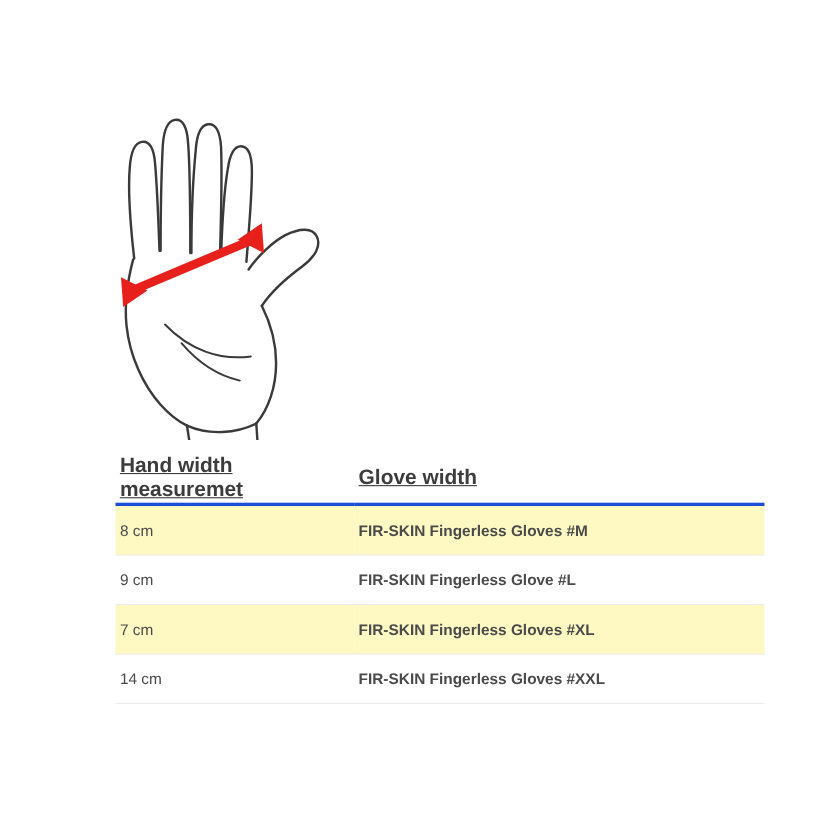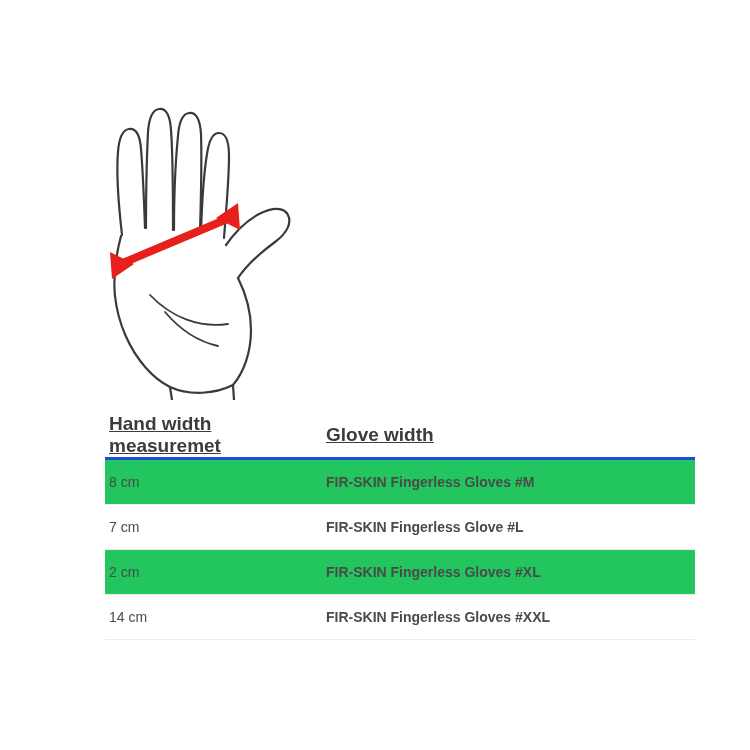--- a/index.html
+++ b/index.html
@@ -78,21 +78,21 @@
   .col-a { width: 215px; padding-left: 4px !important; }
   .col-b { width: 375px; padding-left: 4px !important; font-weight: bold; }
   .row td {
     height: 44px;
     font-size: 14px;
     color: #4a4a4a;
     border-bottom: 1px solid #ececec;
     padding-left: 4px !important;
   }
   .row.odd td {
-    background: #22c55e;
+    background: #fef9c3;
   }
 </style>
 </head>
 <body>
 
 <div class="page">
 
   <div class="top">
 
     <div class="hand-wrap">
@@ -136,25 +136,25 @@
         <th class="col-a">Hand width measuremet</th>
         <th class="col-b">Glove width</th>
       </tr>
     </thead>
     <tbody>
       <tr class="row odd">
         <td class="col-a">8 cm</td>
         <td class="col-b">FIR-SKIN Fingerless Gloves #M</td>
       </tr>
       <tr class="row">
-        <td class="col-a">7 cm</td>
+        <td class="col-a">9 cm</td>
         <td class="col-b">FIR-SKIN Fingerless Glove #L</td>
       </tr>
       <tr class="row odd">
-        <td class="col-a">2 cm</td>
+        <td class="col-a">7 cm</td>
         <td class="col-b">FIR-SKIN Fingerless Gloves #XL</td>
       </tr>
       <tr class="row">
         <td class="col-a">14 cm</td>
         <td class="col-b">FIR-SKIN Fingerless Gloves #XXL</td>
       </tr>
     </tbody>
   </table>
 
 </div>

